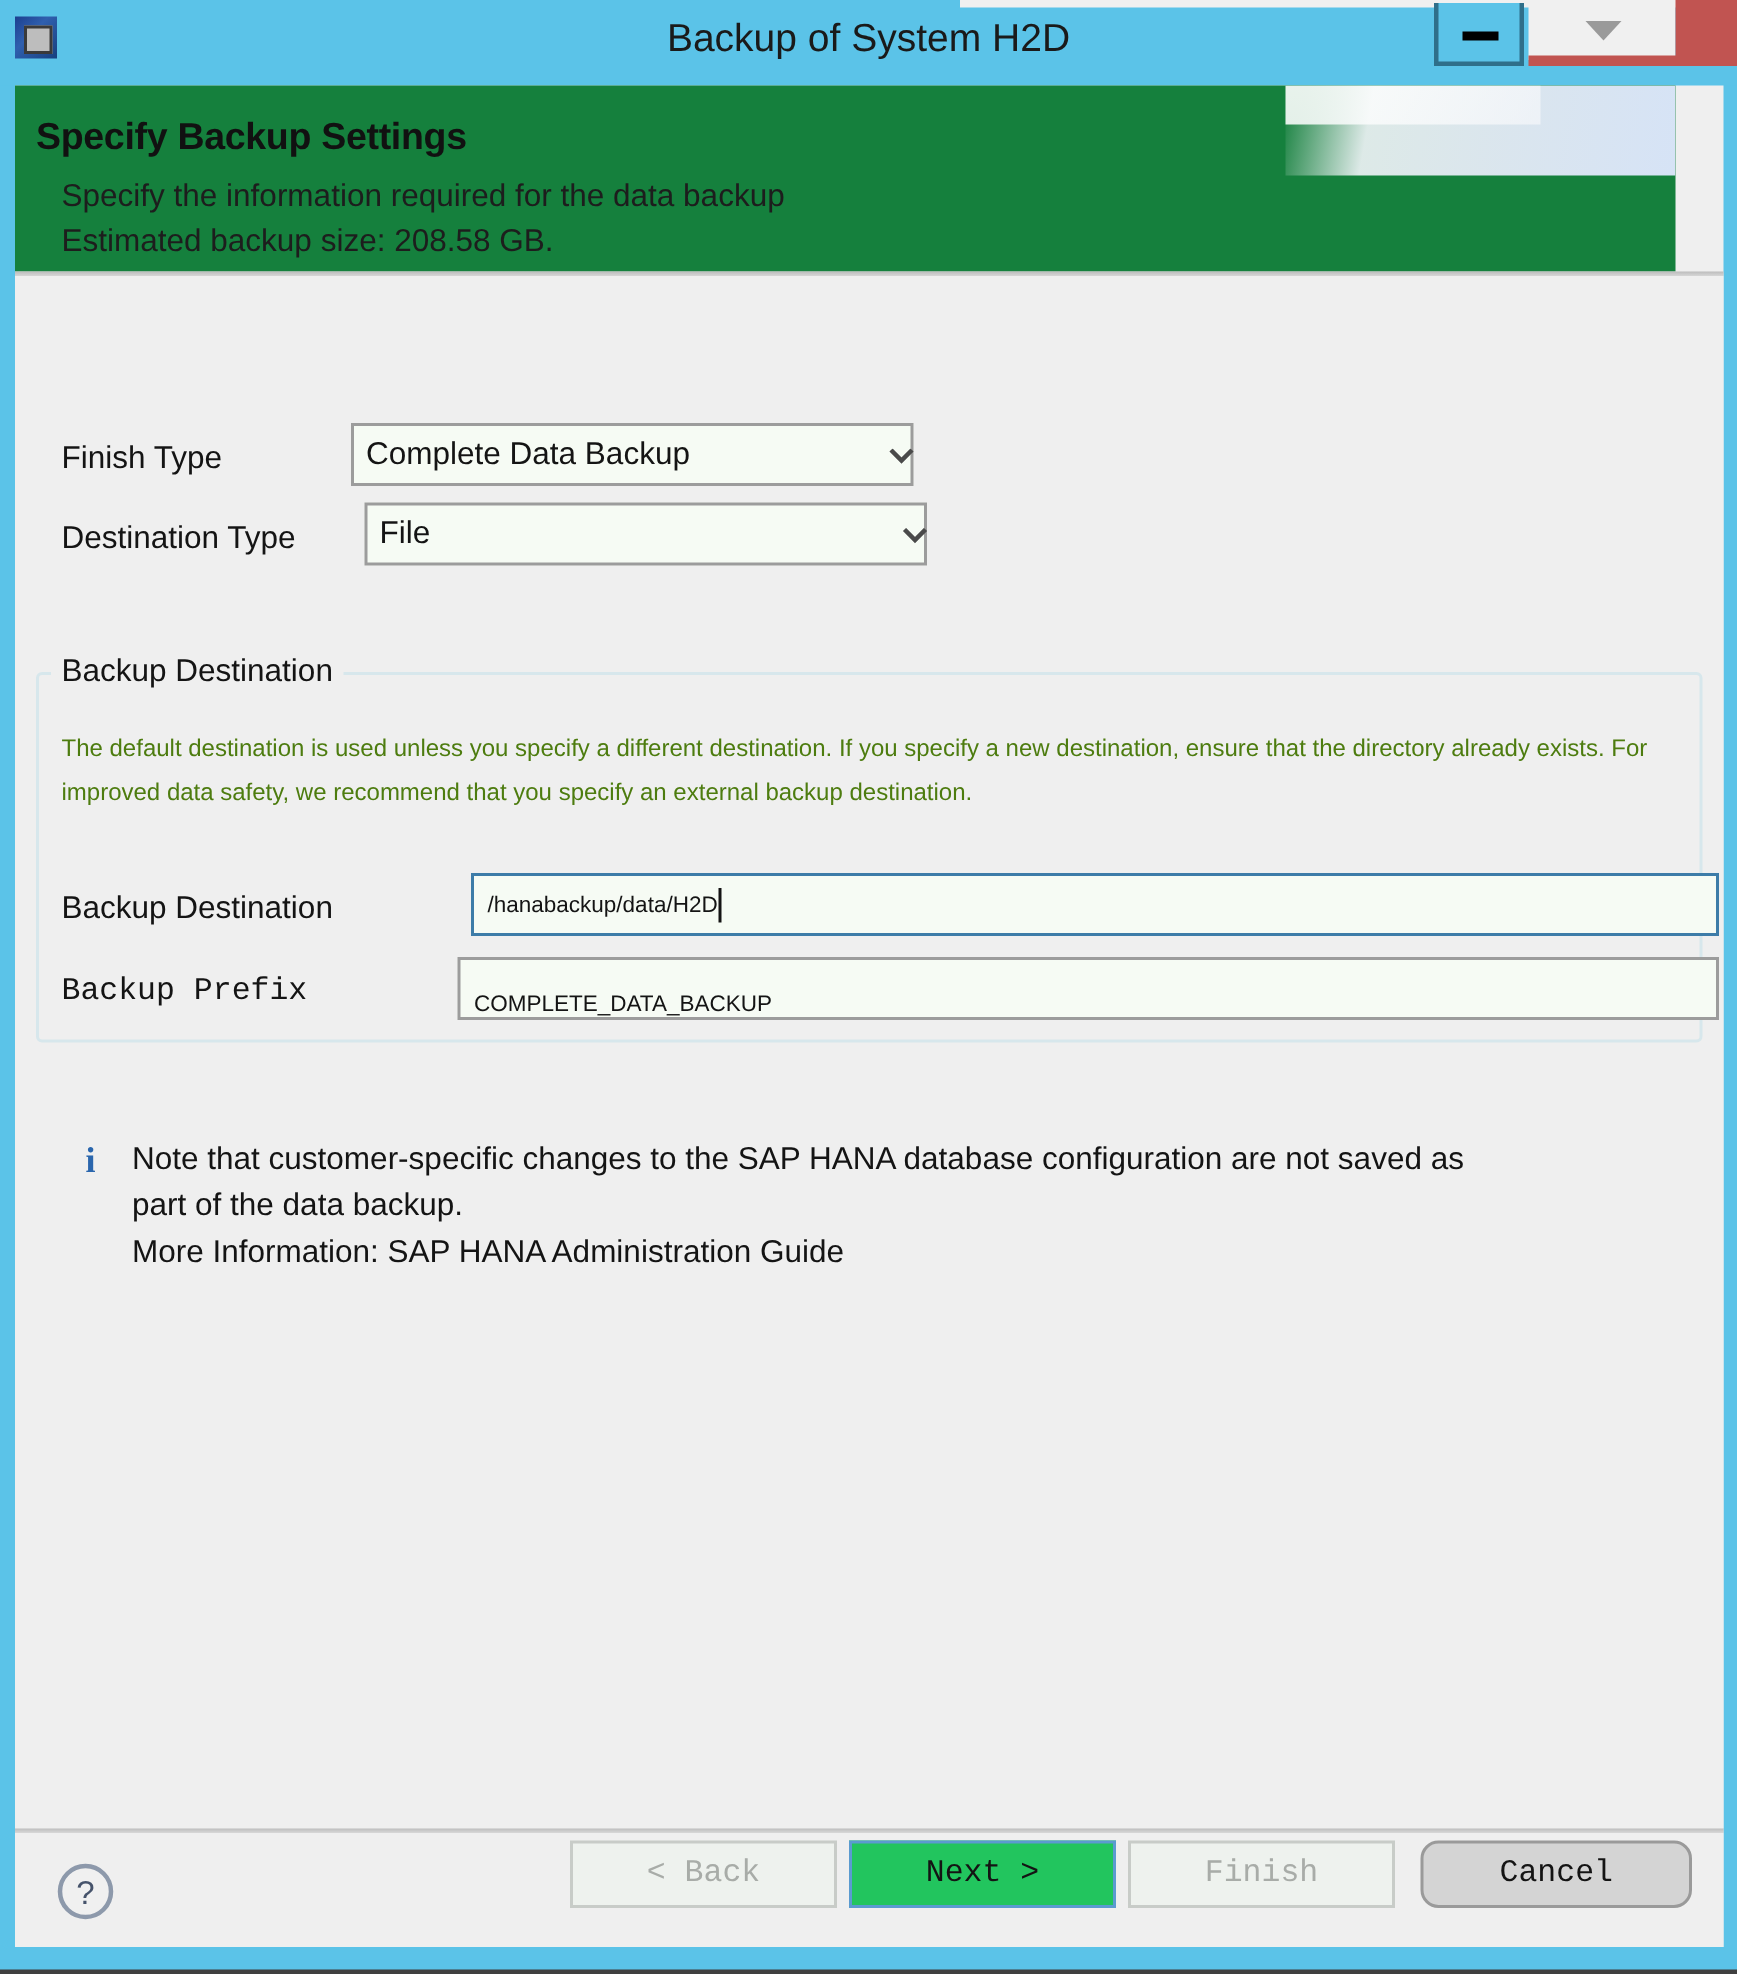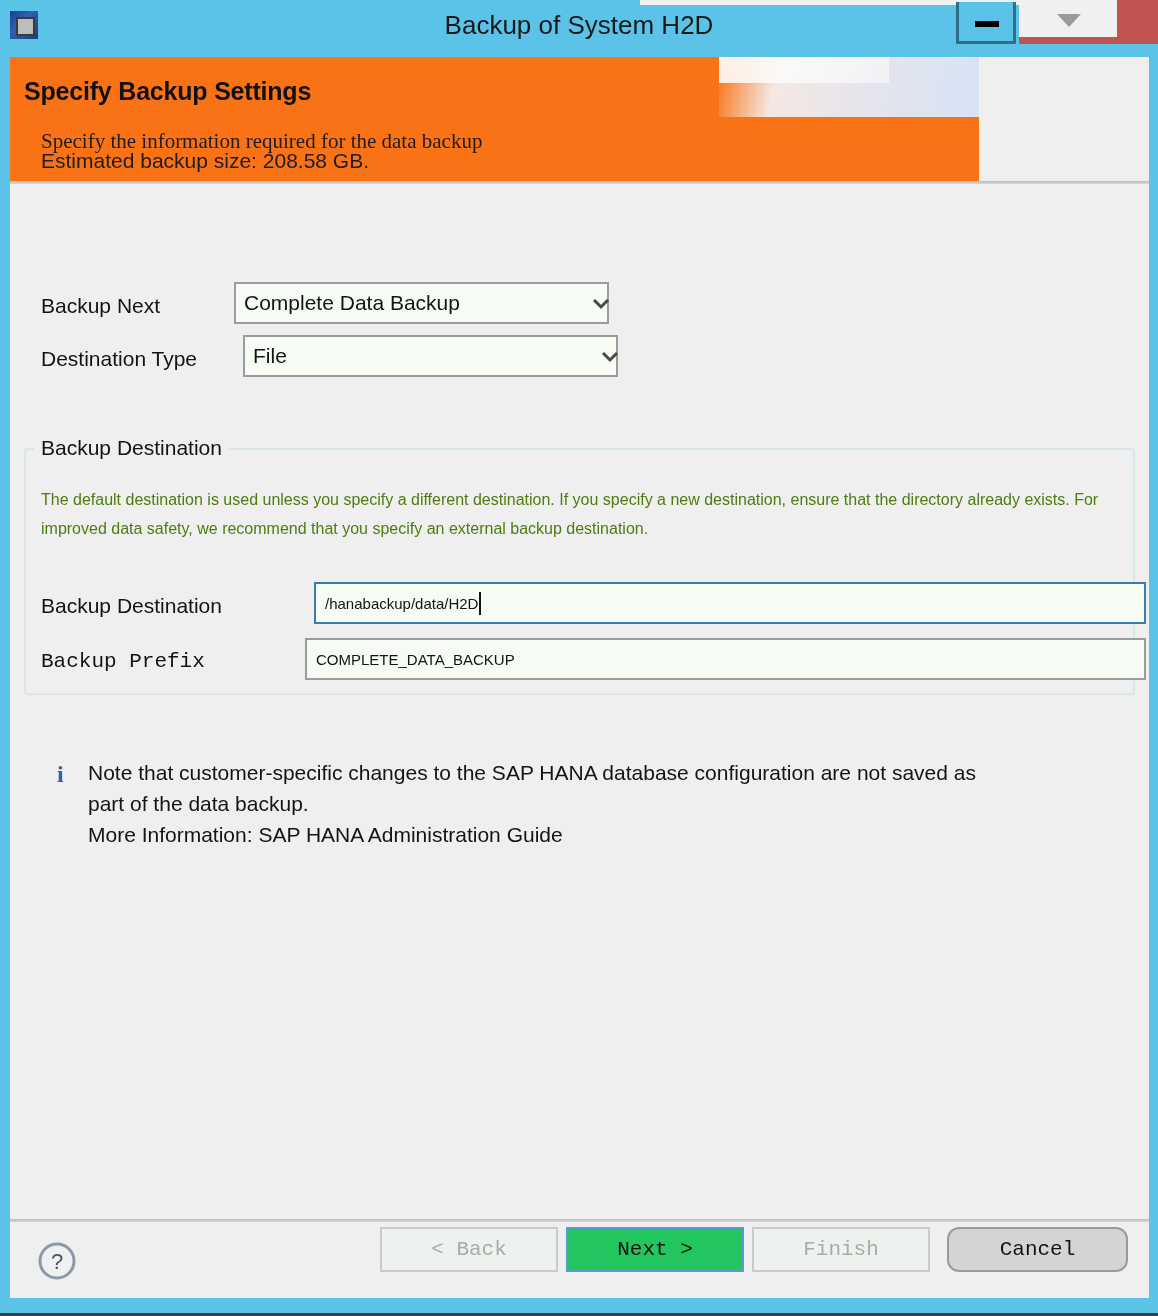--- a/index.html
+++ b/index.html
@@ -122,24 +122,25 @@
     width: 1139px;
     height: 1241px;
     background: #efefef;
     box-sizing: border-box;
   }
 
   
   .header {
     position: absolute;
     left: 0; top: 0;
-    width: 969px;
+    width: 1059px;
     height: 124px;
-    background: #f97316;
+    background: #15803d;
     overflow: hidden;
+    padding-left: 48px;
   }
   .header-watermark {
     position: absolute;
     right: 0; top: 0;
     width: 260px; height: 60px;
     background:
       linear-gradient(100deg, rgba(255,255,255,0) 0%, rgba(243,245,250,0.9) 22%,
                       rgba(229,235,247,0.95) 55%, rgba(214,227,246,1) 100%);
   }
   .header-watermark:after {
@@ -152,24 +153,23 @@
   .page-title {
     position: absolute;
     left: 14px; top: 20px;
     font-size: 25px;
     font-weight: bold;
     color: #111111;
     letter-spacing: -0.2px;
   }
   .page-sub1 {
     position: absolute;
-    left: 31px; top: 72px;
+    left: 31px; top: 62px;
     font-size: 21px;
     color: #1d1d1d;
-    font-family: Liberation Serif, serif;
   }
   .page-sub2 {
     position: absolute;
     left: 31px; top: 92px;
     font-size: 21px;
     color: #1d1d1d;
   }
   .header-sep {
     position: absolute;
     left: 0; top: 124px;
@@ -369,21 +369,21 @@
       <div class="header">
         <div class="header-watermark"></div>
         <div class="page-title">Specify Backup Settings</div>
         <div class="page-sub1">Specify the information required for the data backup</div>
         <div class="page-sub2">Estimated backup size: 208.58 GB.</div>
       </div>
       <div class="header-sep"></div>
 
       <div class="body-area">
 
-        <div class="fld-label" style="left:31px; top:110px;">Backup Next</div>
+        <div class="fld-label" style="left:31px; top:110px;">Finish Type</div>
         <div class="combo" style="left:224px; top:98px; width:375px; height:42px;">
           <span>Complete Data Backup</span>
           <span class="caret">
             <svg width="18" height="11" viewBox="0 0 18 11">
                 <path d="M2 1 L9 8 L16 1" stroke="#4a4a4a" stroke-width="3" fill="none"></path>
               </svg>
           </span>
         </div>
 
         <div class="fld-label" style="left:31px; top:163px;">Destination Type</div>
@@ -401,21 +401,21 @@
 
         <div class="gb-para">The default destination is used unless you specify a different destination. If you specify a new destination, ensure that the directory already exists. For improved data safety, we recommend that you specify an external backup destination.</div>
 
         <div class="fld-label" style="left:31px; top:410px;">Backup Destination</div>
         <div class="textbox focused" style="left:264px; top:398px; width:832px; height:42px;">
           <span>/hanabackup/data/H2D</span>
             <span class="caret-bar"></span>
         </div>
 
         <div class="fld-label" style="left:31px; top:466px;font-family:Liberation Mono, monospace;">Backup Prefix</div>
-        <div class="textbox normal" style="left:255px; top:454px; width:841px; height:42px;">
+        <div class="textbox normal" style="left:255px; top:454px; width:841px; height:42px;align-items:flex-end;">
           <span>COMPLETE_DATA_BACKUP</span>
         </div>
 
       </div>
 
       <div class="note-icon">i</div>
       <div class="note-text">
         <div>Note that customer-specific changes to the SAP HANA database configuration are not saved as</div>
         <div>part of the data backup.</div>
         <div>More Information: SAP HANA Administration Guide</div>

